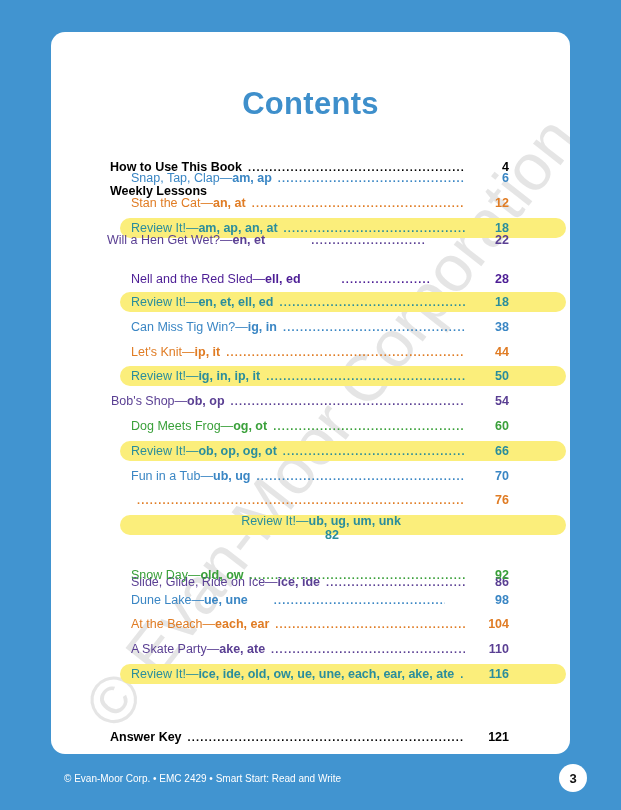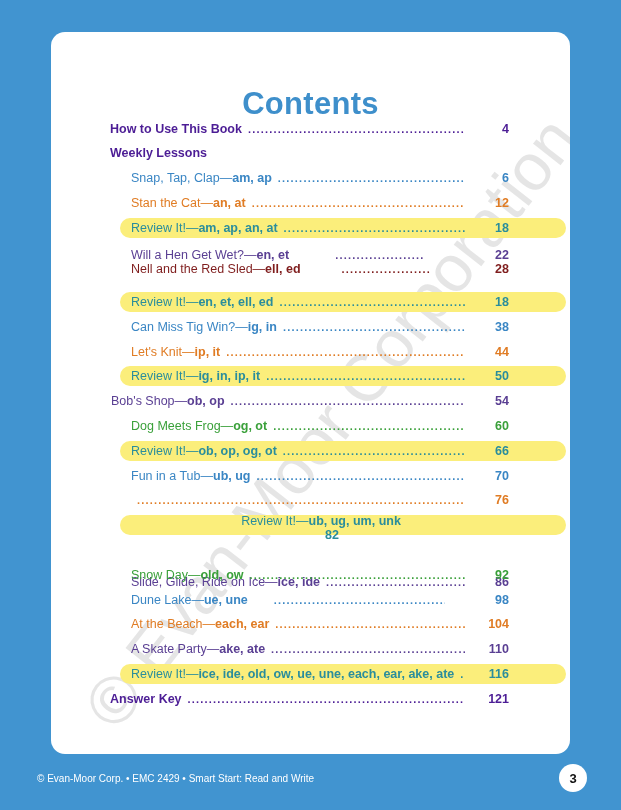--- a/index.html
+++ b/index.html
@@ -17,21 +17,21 @@
     position:absolute; left:0; right:0; top:54px;
     text-align:center; font-family:"Liberation Sans", sans-serif;
     font-weight:bold; font-size:31px; color:#3e8fcb; letter-spacing:0.3px;
   }
   .toc { position:absolute; left:0; top:0; width:100%; height:100%; }
   .row {
     position:absolute; left:0; width:100%; height:22px;
     display:flex; align-items:center;
     font-family:"Liberation Sans", sans-serif; font-size:12.5px;
   }
-  .row.top { font-weight:bold; color:#4c1d95; }
+  .row.top { font-weight:bold; color:#000000;margin-top:38px; }
   .row .label { white-space:nowrap; }
   .row .label b { font-weight:bold; }
   .row .dots {
     flex:1; overflow:hidden; white-space:nowrap; margin:0 6px 0 6px;
     letter-spacing:1.2px; font-weight:bold; font-size:11px;
   }
   .row .page {
     width:38px; text-align:right; font-weight:bold; font-family:"Liberation Sans", sans-serif;
     padding-right:2px;
   }
@@ -40,21 +40,21 @@
     background:#fbee7b; border-radius:10px;
   }
   .watermark {
     position:absolute; left:-165px; top:345px; width:900px;
     transform:rotate(-52deg); transform-origin:center;
     font-family:"Liberation Sans", sans-serif; font-size:66px;
     color:rgba(160,160,160,0.28); white-space:nowrap; text-align:center;
     pointer-events:none;
   }
   .footer-text {
-    position:absolute; left:37px; top:773px; color:#ffffff;
+    position:absolute; left:64px; top:773px; color:#ffffff;
     font-family:"Liberation Sans", sans-serif; font-size:10px;
   }
   .page-badge {
     position:absolute; left:559px; top:764px; width:28px; height:28px;
     border-radius:50%; background:#ffffff; color:#111;
     font-family:"Liberation Sans", sans-serif; font-weight:bold; font-size:13px;
     display:flex; align-items:center; justify-content:center;
   }
 </style>
 </head>
@@ -83,26 +83,26 @@
           <span class="label"><span>Stan the Cat—</span><b>an, at</b></span>
           <span class="dots">..........................................................................................</span>
           <span class="page">12</span>
         </div>
         <div class="hl" style="top: 185.6px;"></div>
         <div class="row" style="top: 184.6px; padding-left: 80px; width: 460px; box-sizing: border-box; color: rgb(42, 141, 156);">
           <span class="label"><span>Review It!—</span><b>am, ap, an, at</b></span>
           <span class="dots">..........................................................................................</span>
           <span class="page">18</span>
         </div>
-        <div class="row" style="top: 212px; padding-left: 80px; width: 460px; box-sizing: border-box; color: rgb(90, 63, 147); gap: 40px;">
+        <div class="row" style="top: 197px; padding-left: 56px; width: 460px; box-sizing: border-box; color: rgb(90, 63, 147); gap: 40px;">
           <span class="label"><span>Will a Hen Get Wet?—</span><b>en, et</b></span>
           <span class="dots">..........................................................................................</span>
           <span class="page">22</span>
         </div>
-        <div class="row" style="top: 226px; padding-left: 80px; width: 460px; box-sizing: border-box; color: #7f1d1d; gap: 35px;">
+        <div class="row" style="top: 236px; padding-left: 80px; width: 460px; box-sizing: border-box; color: #4c1d95; gap: 35px;">
           <span class="label"><span>Nell and the Red Sled—</span><b>ell, ed</b></span>
           <span class="dots">..........................................................................................</span>
           <span class="page">28</span>
         </div>
         <div class="hl" style="top: 260px;"></div>
         <div class="row" style="top: 259px; padding-left: 80px; width: 460px; box-sizing: border-box; color: rgb(42, 141, 156);">
           <span class="label"><span>Review It!—</span><b>en, et, ell, ed</b></span>
           <span class="dots">..........................................................................................</span>
           <span class="page">18</span>
         </div>

